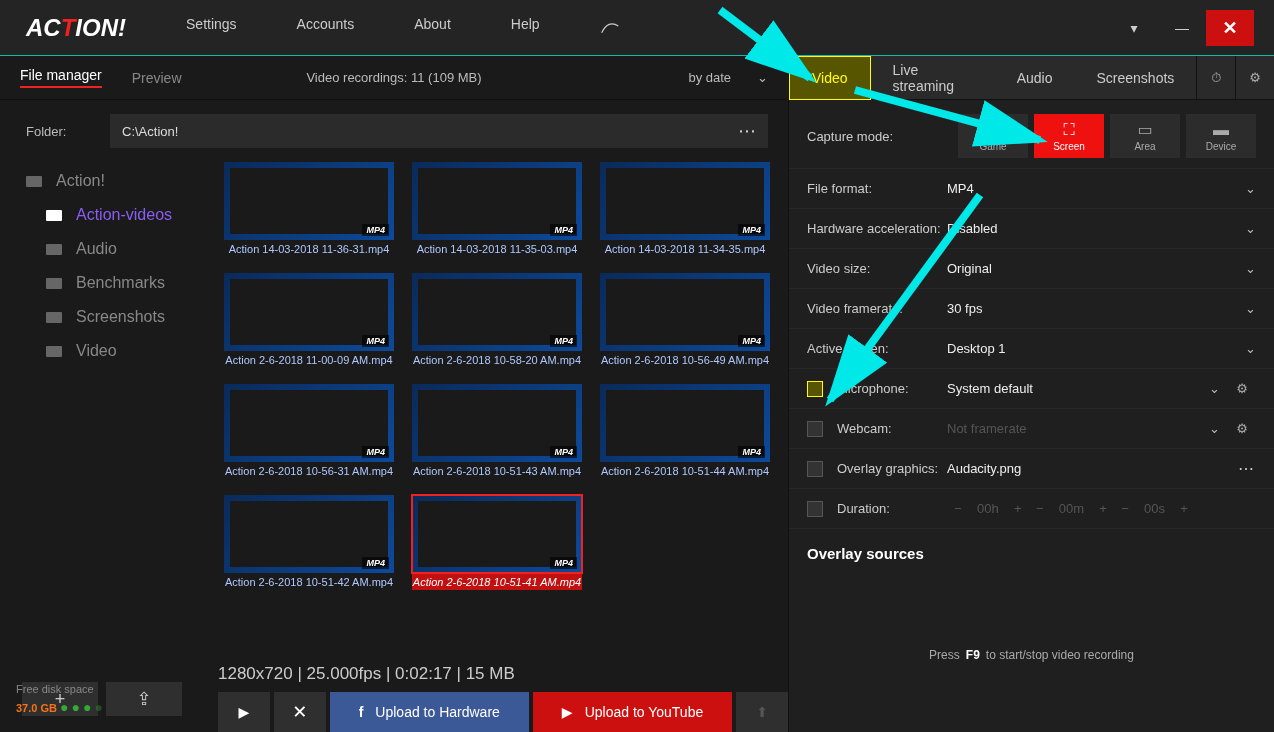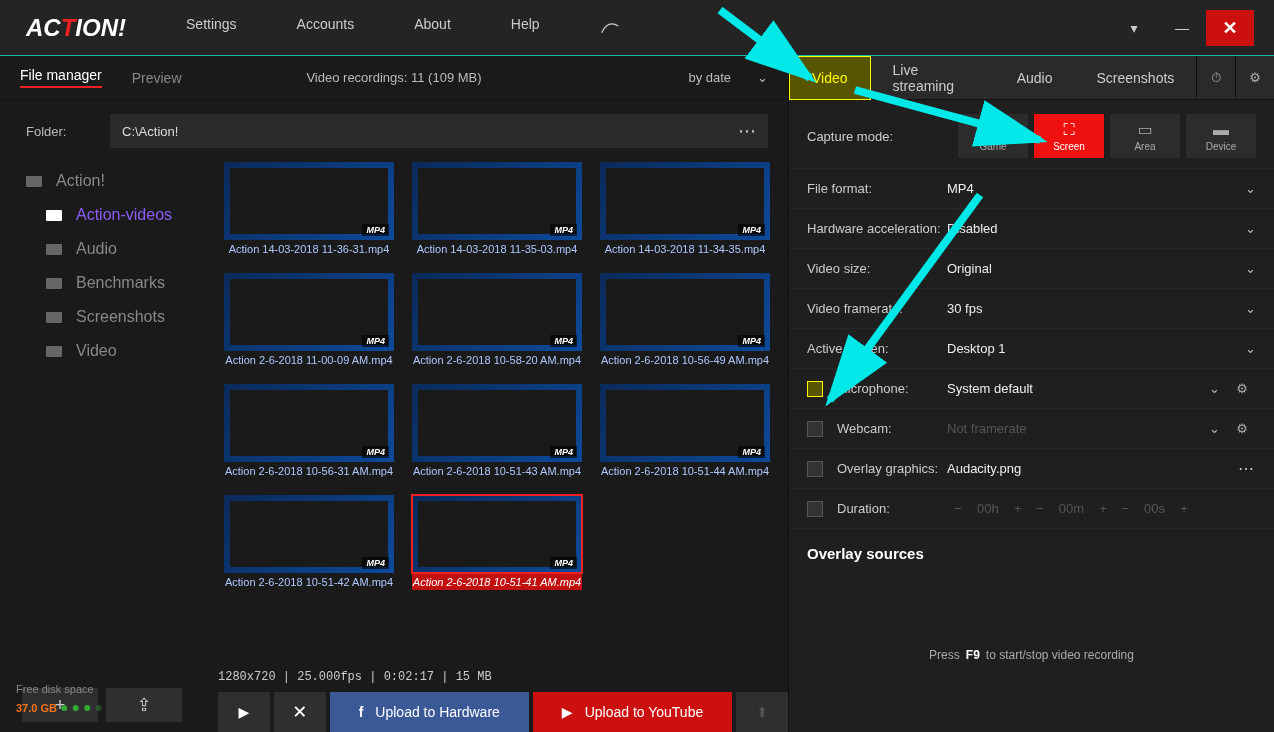--- a/index.html
+++ b/index.html
@@ -58,21 +58,21 @@
 
 
 .left-footer { display:flex; gap:0; flex-direction:column; }
 .lf-row1 { display:flex; padding:0 0 10px 16px; align-items:flex-end; }
 .sq-btn { width:76px; height:34px; background:#2f2f2f; display:flex; align-items:center; justify-content:center; margin-right:8px; cursor:pointer; color:#ccc; font-size:18px;}
 .disk { font-size:11px; color:#888; line-height:1.5; }
 .disk .gb { color:#f97316; font-size:11px; font-weight:600;margin-top:36px;}
 .dots { color:#3a3; letter-spacing:3px; font-size:14px;}
 .dots .dim{ color:#3a3; opacity:.35;}
 .lf-row2-wrap { margin-left:212px; margin-top:-62px;}
-.meta { font-size:12px; color:#ccc; padding:0 0 8px 0px;font-family:Liberation Mono, monospace;}
+.meta { font-size:17px; color:#ccc; padding:0 0 8px 0px;}
 .action-row { display:flex; gap:4px; }
 .abtn { height:40px; display:flex; align-items:center; justify-content:center; cursor:pointer; color:#fff; font-size:14px; gap:12px;}
 .abtn.play { width:52px; background:#2f2f2f; }
 .abtn.del { width:52px; background:#2f2f2f; font-size:18px;}
 .abtn.fb { width:200px; background:#3b5897; }
 .abtn.yt { width:200px; background:#cc1010; }
 .abtn.up { width:52px; background:#2f2f2f; color:#555;}
 
 
 .right-panel { flex:1; background:#1f1f1f; border-left:1px solid #111; display:flex; flex-direction:column; overflow:hidden;}

